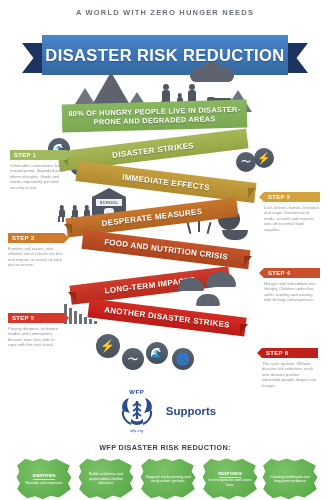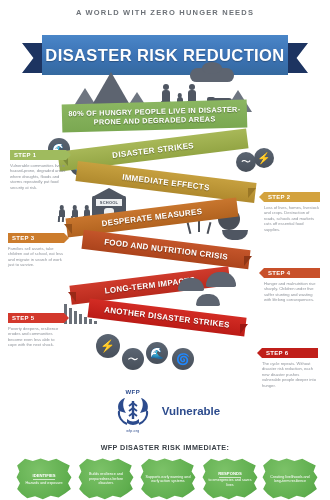--- a/index.html
+++ b/index.html
@@ -430,25 +430,25 @@
         <path d="M34 16 C37 9, 32 4, 28 3 C31 8, 30 13, 27 18 Z" fill="#2c4b8d"></path>
         <path d="M6 16 C5 22, 9 27, 14 29" stroke="#2c4b8d" stroke-width="2" fill="none"></path>
         <path d="M34 16 C35 22, 31 27, 26 29" stroke="#2c4b8d" stroke-width="2" fill="none"></path>
         <path d="M20 6 L20 24" stroke="#2c4b8d" stroke-width="2.4"></path>
         <path d="M20 8 l-4 3 M20 8 l4 3 M20 13 l-4 3 M20 13 l4 3 M20 18 l-4 3 M20 18 l4 3" stroke="#2c4b8d" stroke-width="1.8" fill="none"></path>
         <path d="M14 24 q6 5 12 0 l0 4 q-6 4 -12 0 Z" fill="#2c4b8d"></path>
       </svg>
       <div class="wfp-bot">wfp.org</div>
     </div>
     <div class="logo-text">
-      <div>Vulnerable</div>
-    </div>
-  </div>
-
-  <div class="footer-title">WFP DISASTER RISK IMMEDIATE:</div>
+      <div>Supports</div>
+    </div>
+  </div>
+
+  <div class="footer-title">WFP DISASTER RISK REDUCTION:</div>
   <div class="gears">
     <div class="gear g1">
       <div class="g-head">IDENTIFIES</div>
       <div class="g-rule"></div>
       <div class="g-body">Hazards and exposure</div>
     </div>
     <div class="gear g2">
       <div class="g-head"></div>
       <div class="g-body">Builds resilience and preparedness before disasters</div>
     </div>

